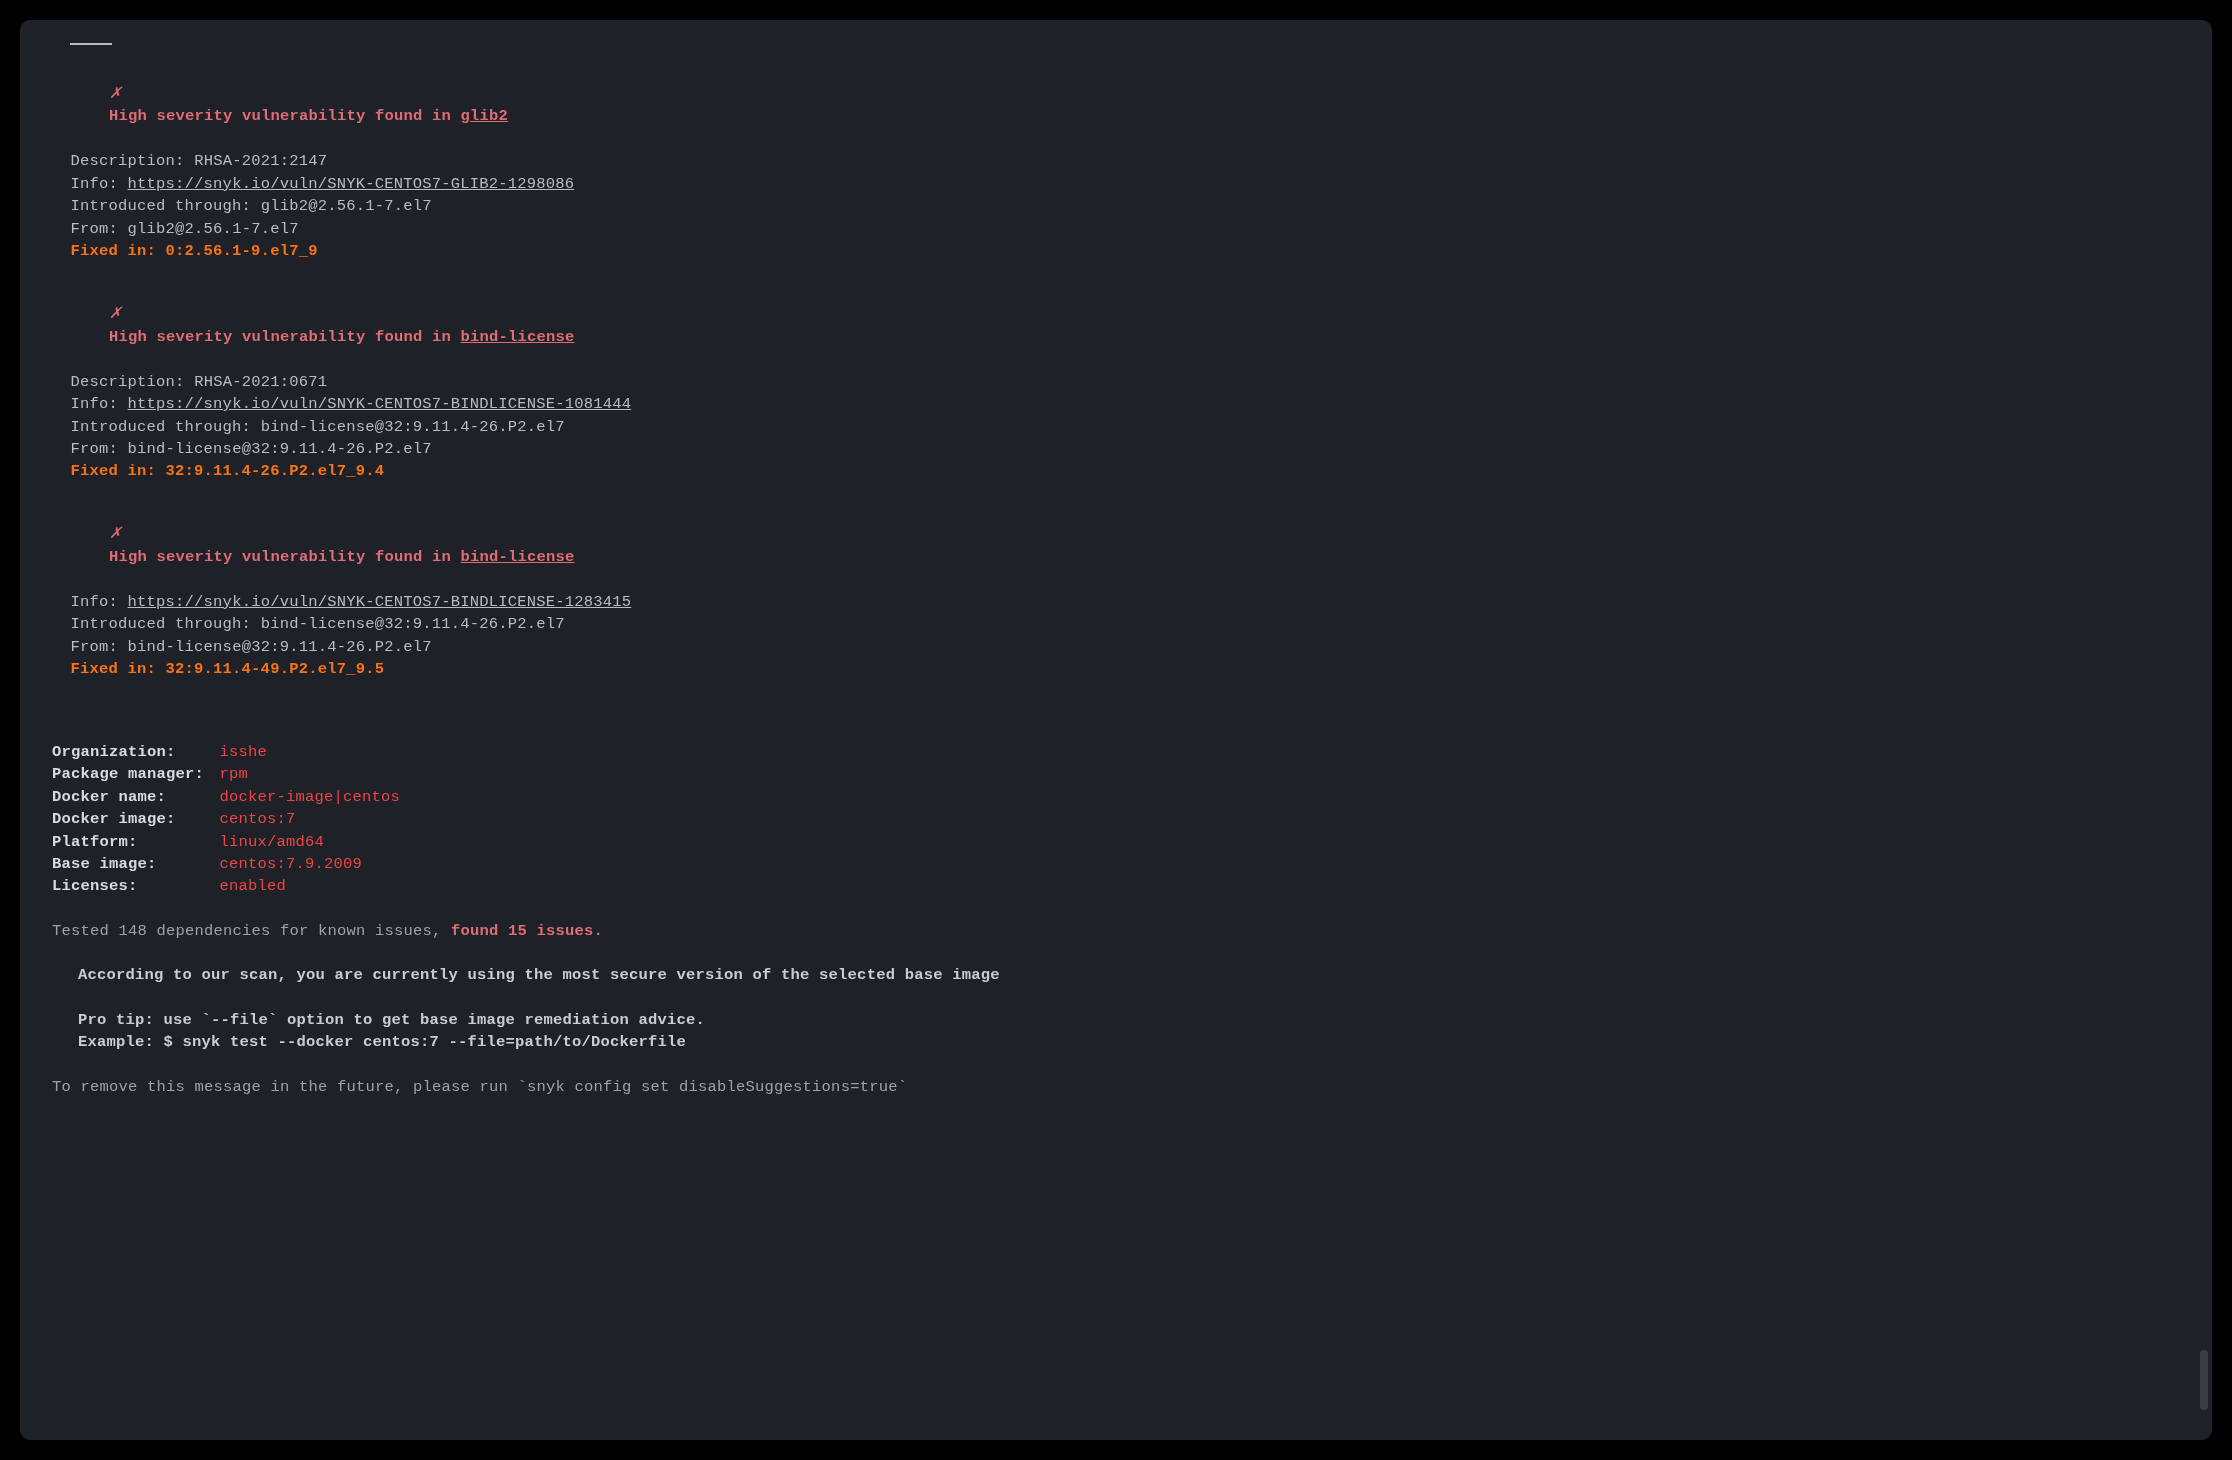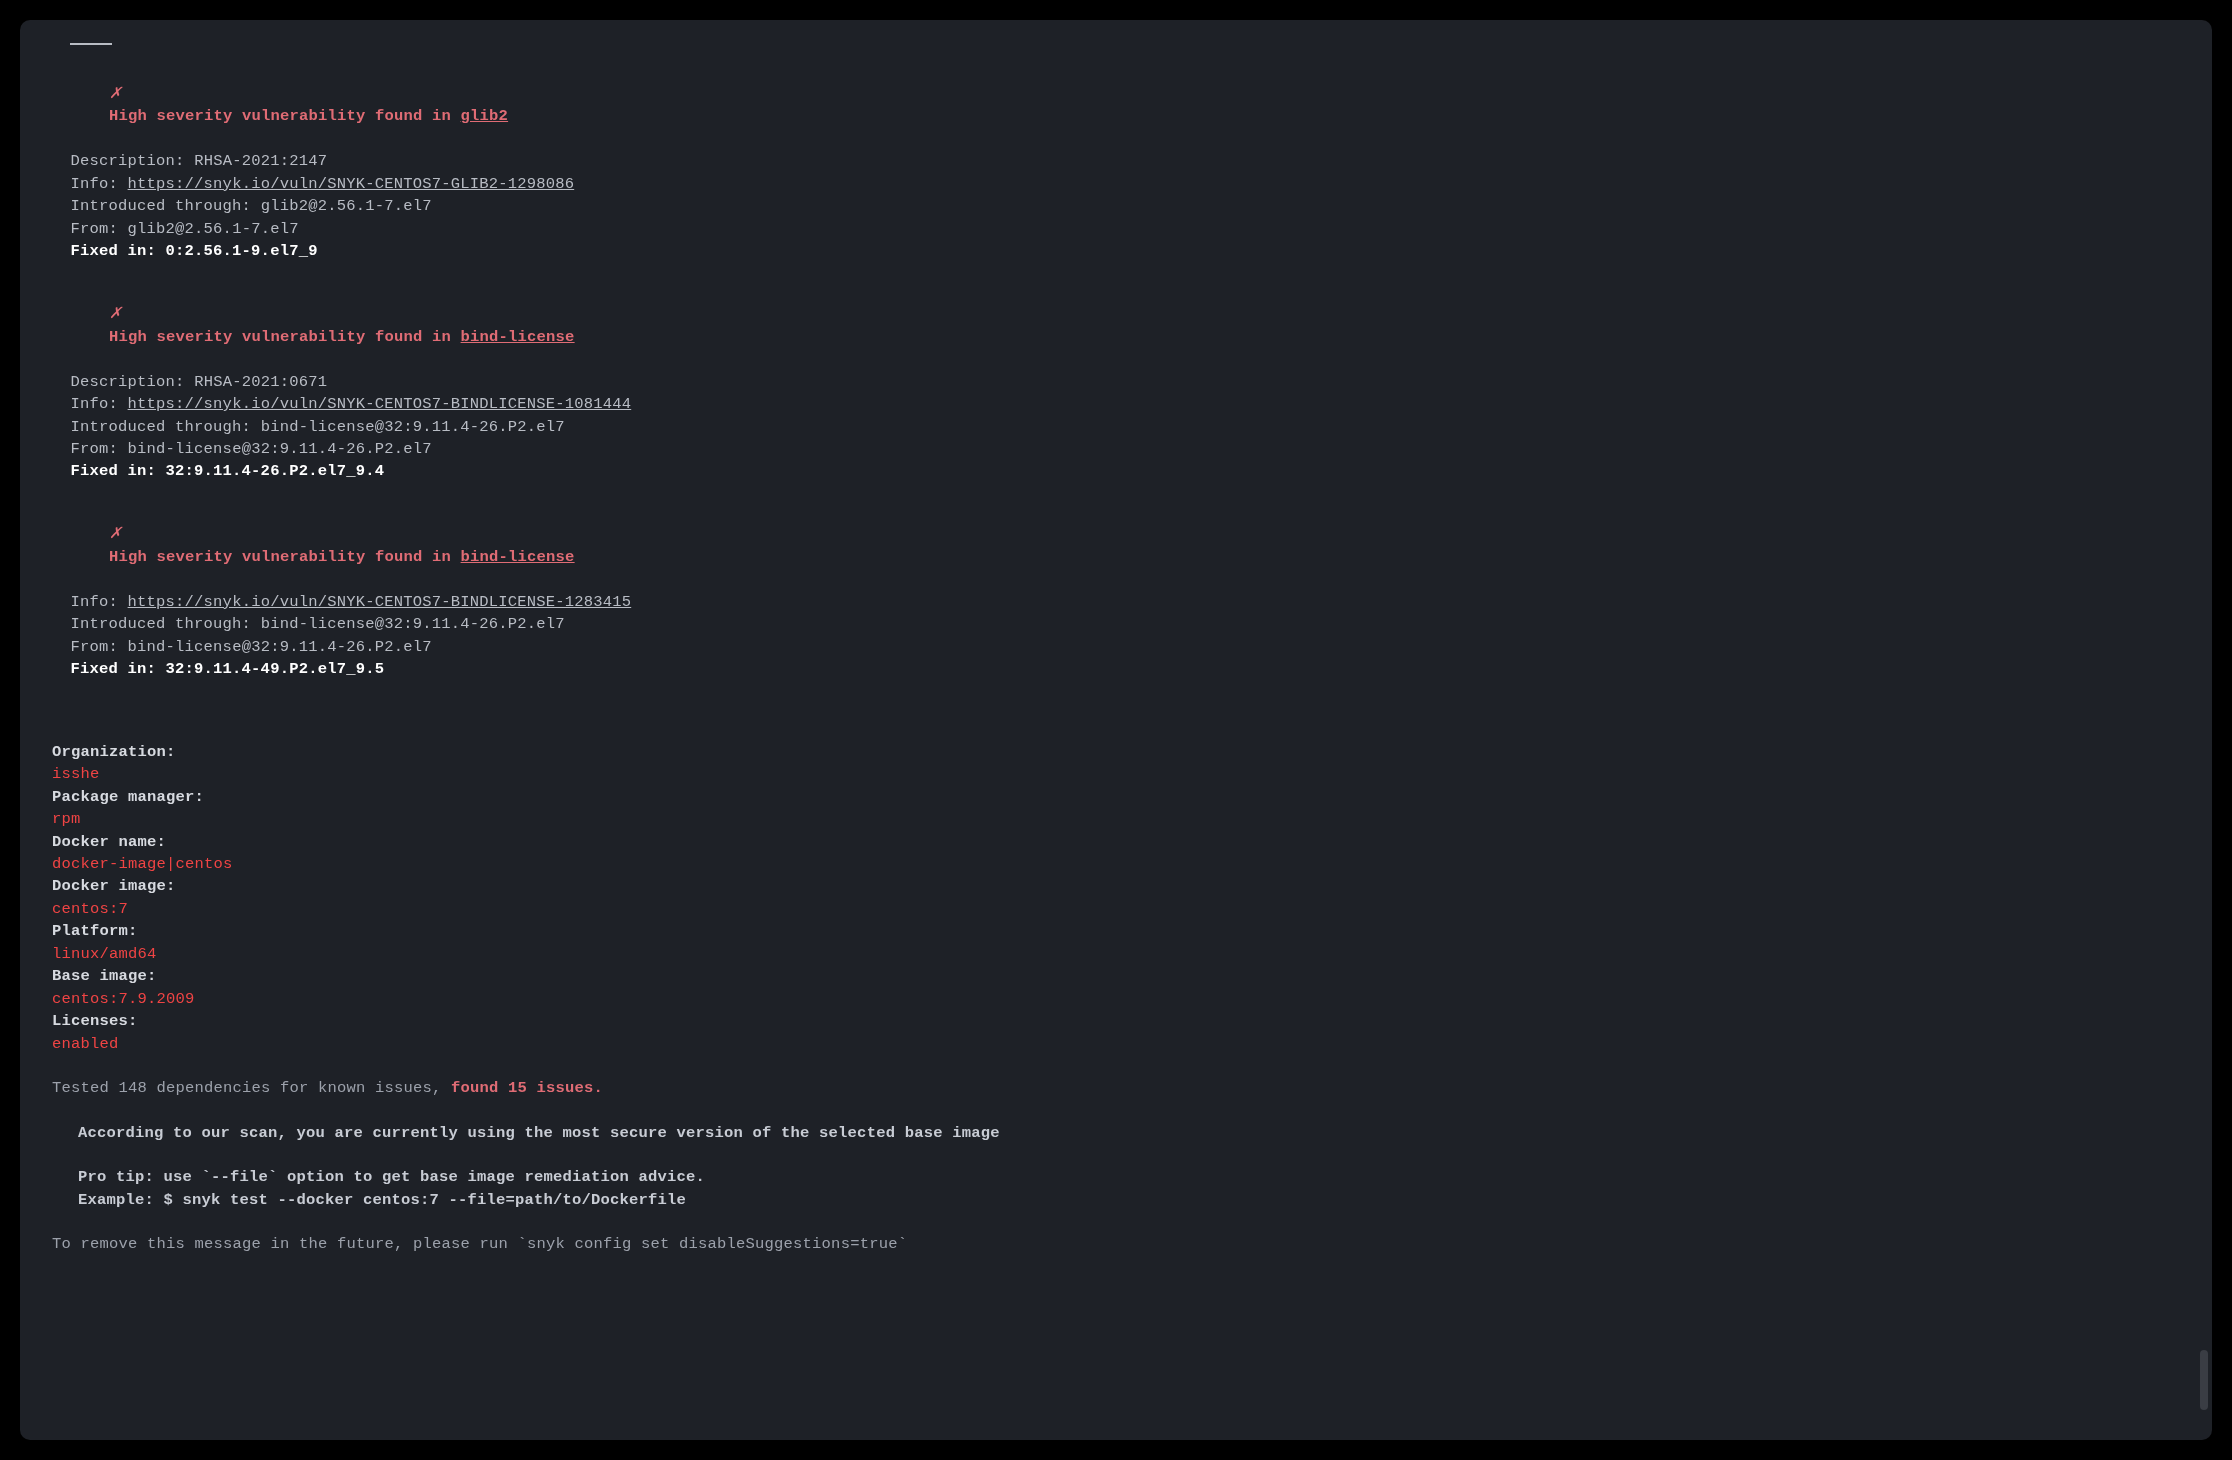--- a/index.html
+++ b/index.html
@@ -32,28 +32,28 @@
     display: inline-block;
     width: 42px;
     border-top: 2px solid #b8bcc4;
     margin-left: 18px;
     margin-bottom: 8px;
   }
   .line { white-space: pre; color: #b8bcc4; }
   .indent { padding-left: 2ch; }
   .red { color: #e06c75; }
   .green { color: #98c379; }
-  .bold { font-weight: bold; color: #ffffff; }
+  .bold { font-weight: bold; color: #f97316; }
   .boldgray { font-weight: bold; color: #c8ccd4; margin-left: 26px; }
   .und { text-decoration: underline; }
   .dim { color: #9ca1ab; }
   .vuln-block { margin-bottom: 18px; }
   .sev { color: #e06c75; font-weight: 600; }
   .x-icon { color: #e06c75; font-style: italic; margin-right: 0; }
-  .meta-row { display: flex; flex-direction: column; }
+  .meta-row { display: flex; }
   .meta-label { color: #d7dae0; font-weight: bold; width: 18ch; }
   .meta-val { color: #ef4444; }
   .spacer { height: 22px; }
   .spacer-lg { height: 42px; }
 </style>
 </head>
 <body>
 
 <div class="terminal">
   <div class="hr"></div>

